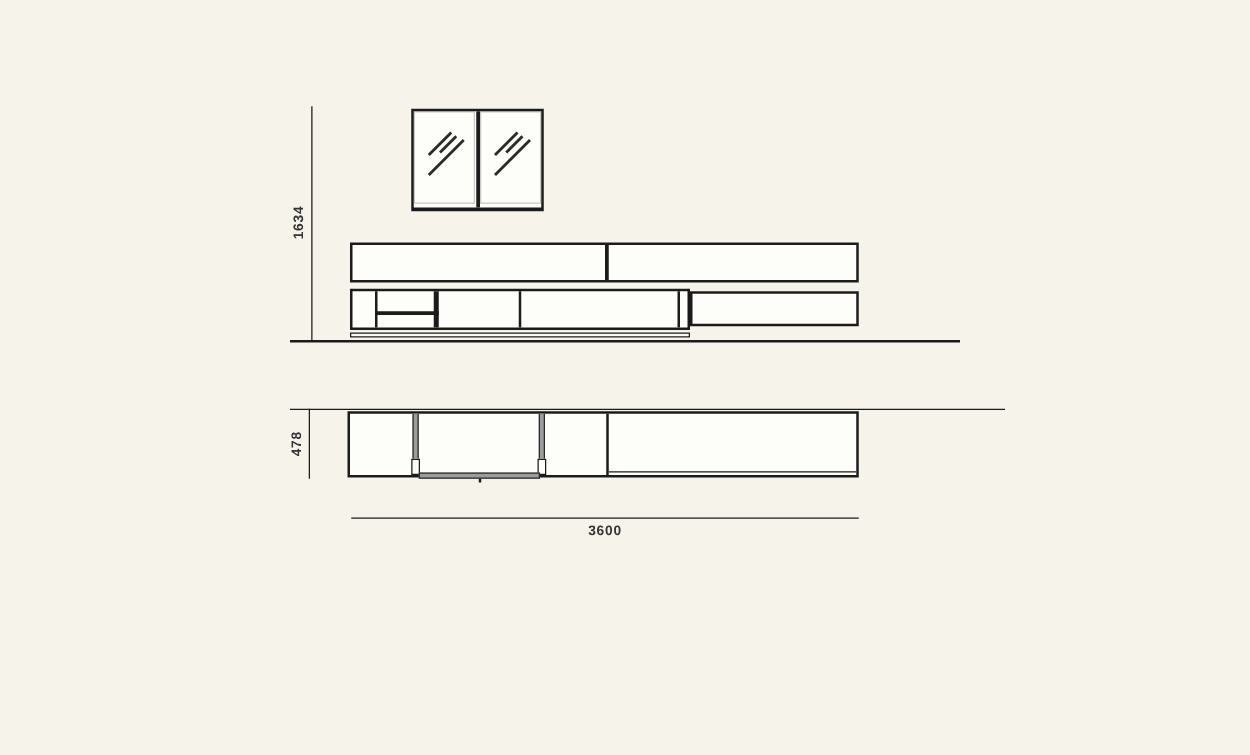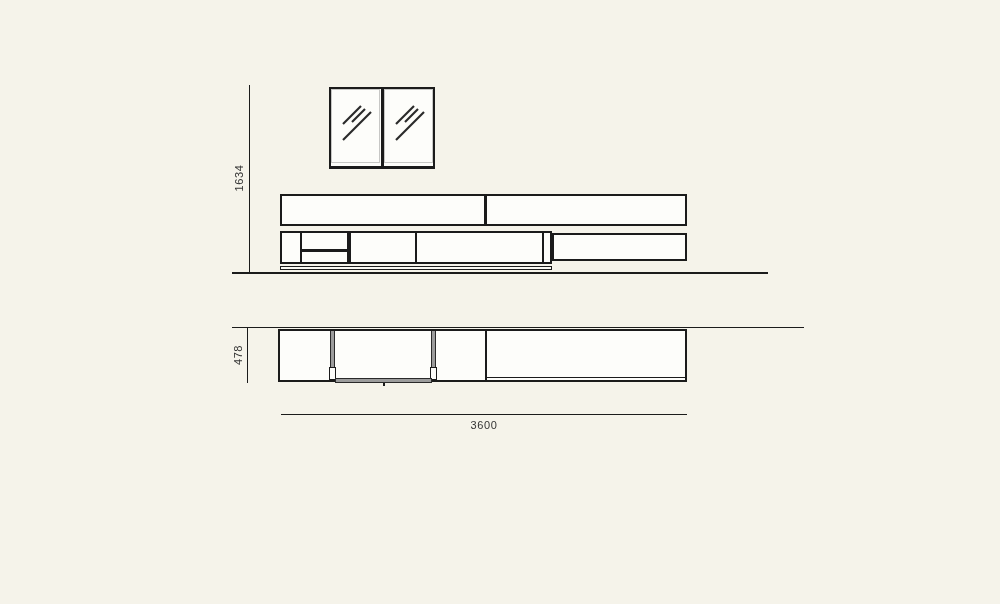--- a/index.html
+++ b/index.html
@@ -3,21 +3,21 @@
 <meta charset="utf-8">
 <style>
   html,body{margin:0;padding:0;}
   body{
     width:1000px;height:604px;
     background:#f5f3ea;
     font-family:"Liberation Sans", sans-serif;
     position:relative;
     overflow:hidden;
   }
-  .abs{position:absolute;}
+  .abs{position:absolute;font-weight:bold;}
   .hline{position:absolute;background:#1b1b1b;}
   .vline{position:absolute;background:#1b1b1b;}
   .dim-label{
     position:absolute;
     font-size:11px;
     letter-spacing:0.6px;
     color:#333;
     text-align:center;
     white-space:nowrap;
   }

